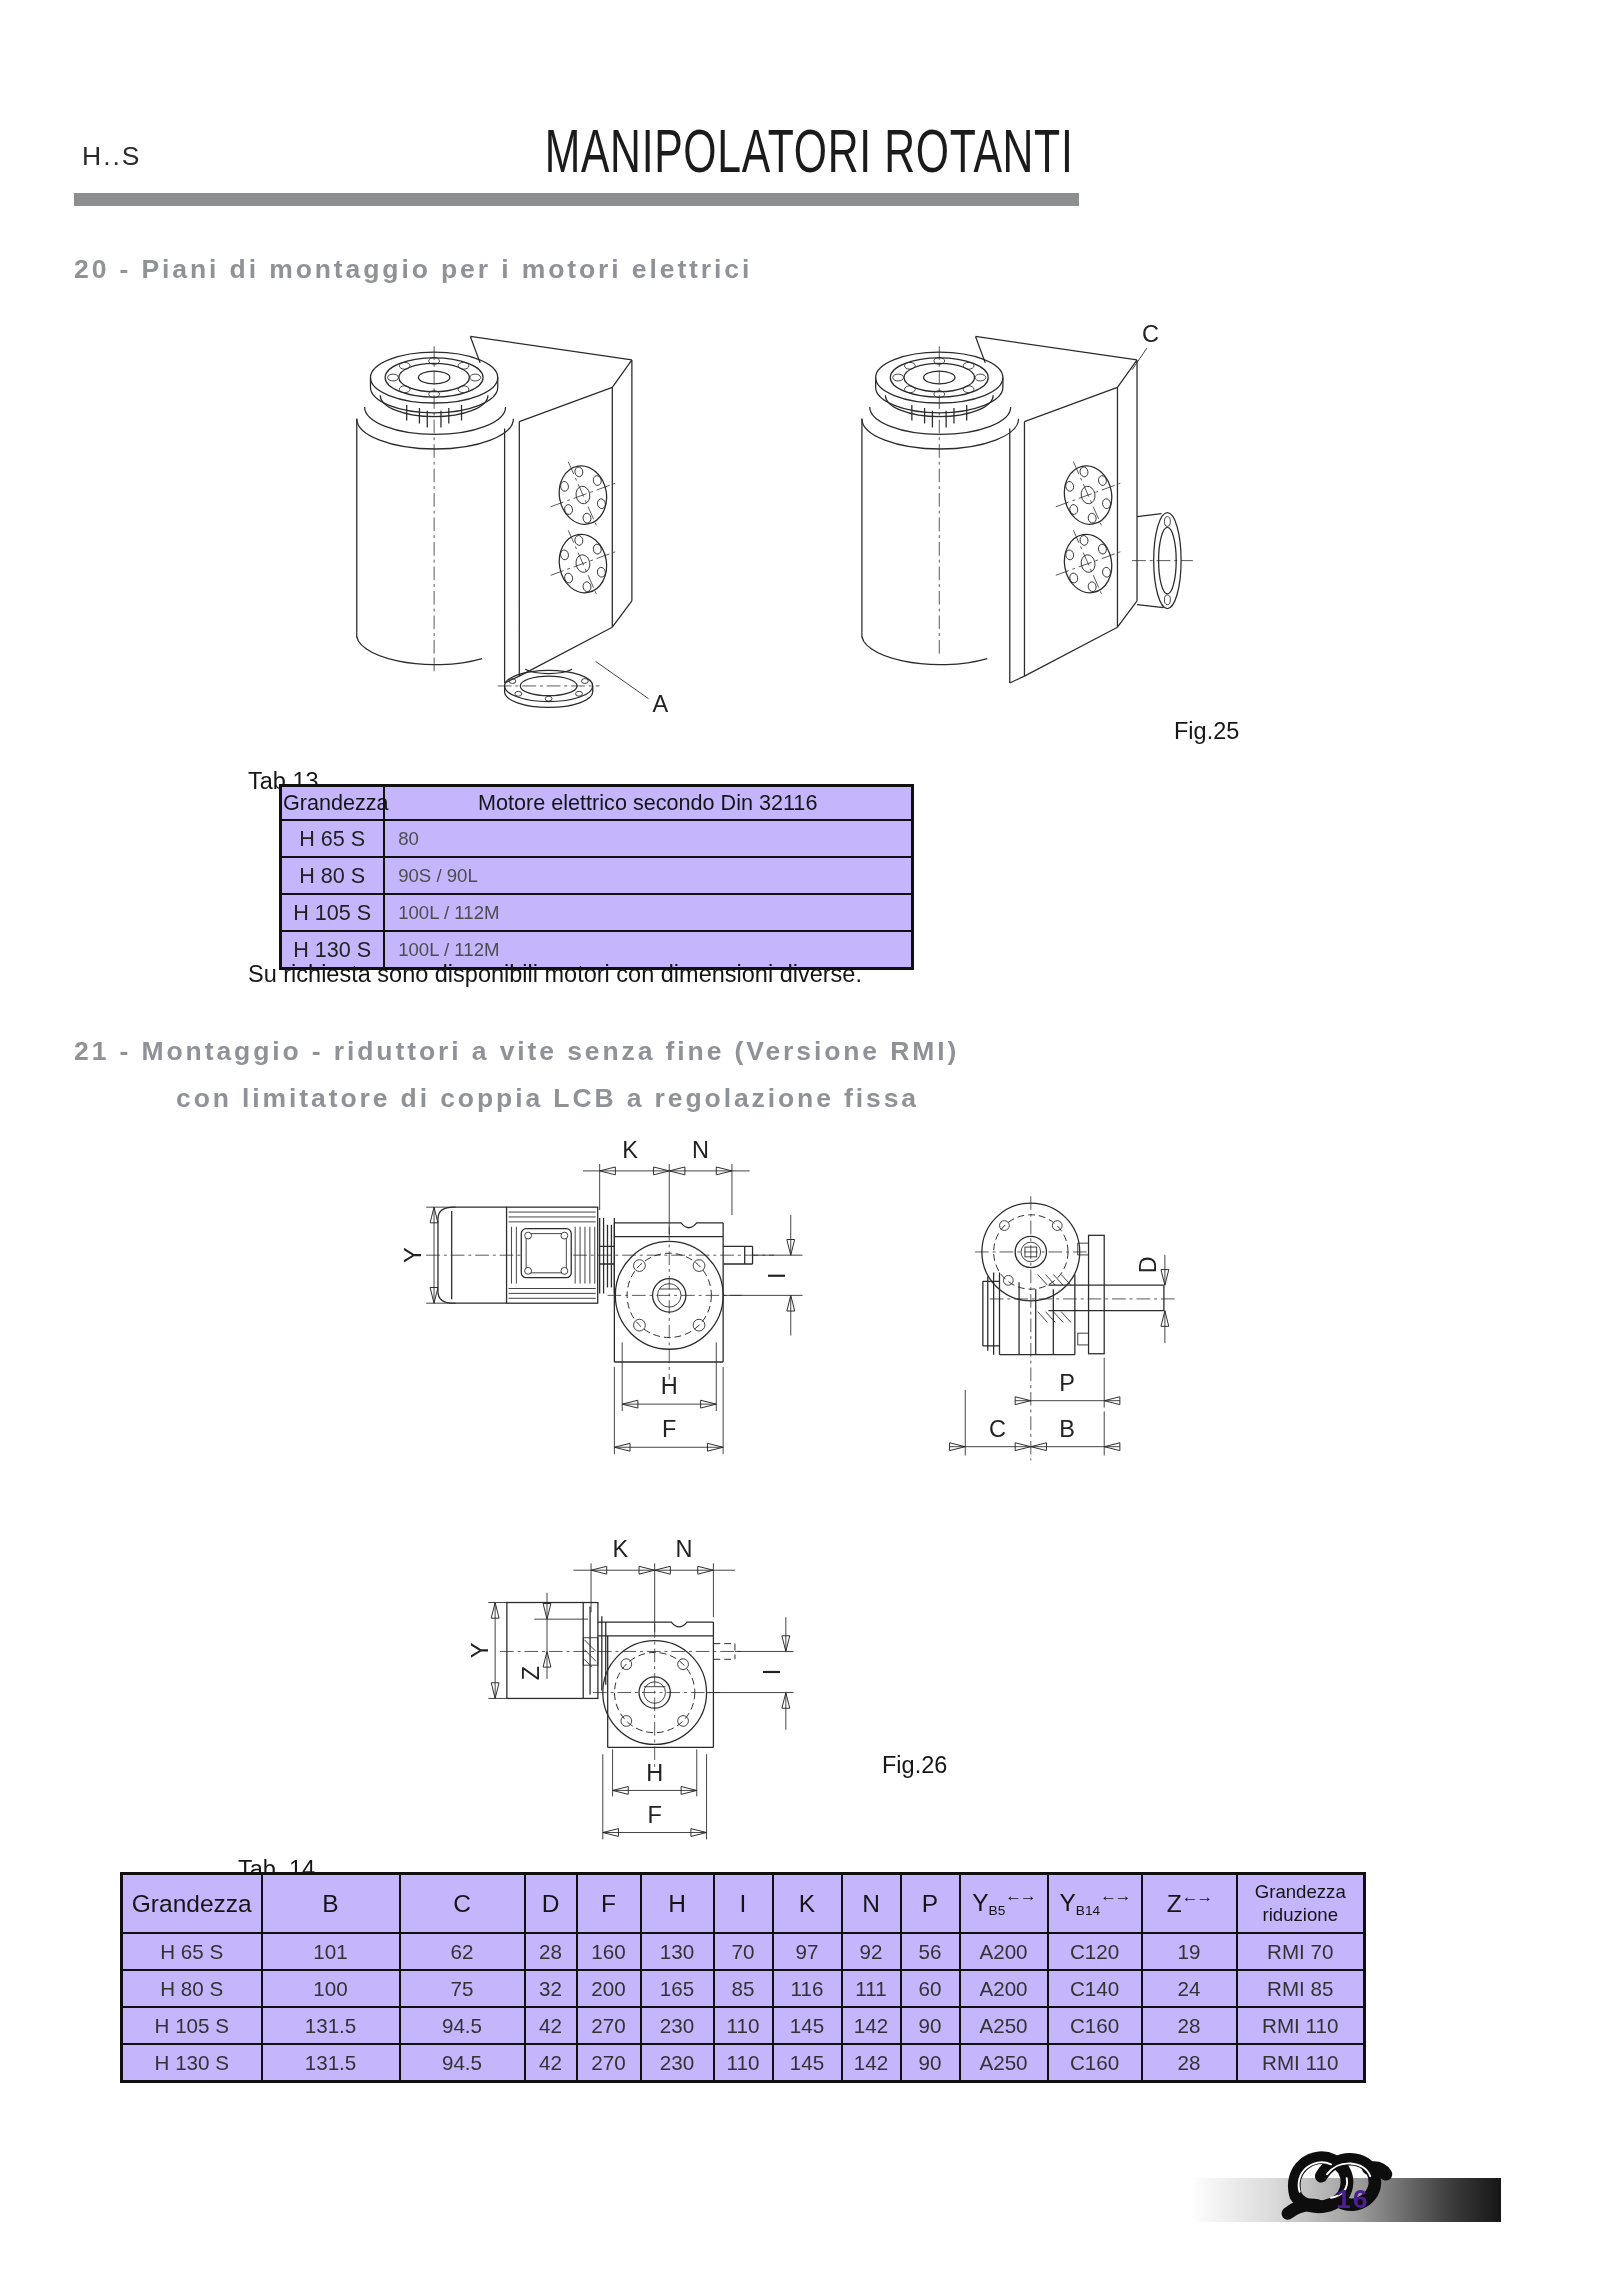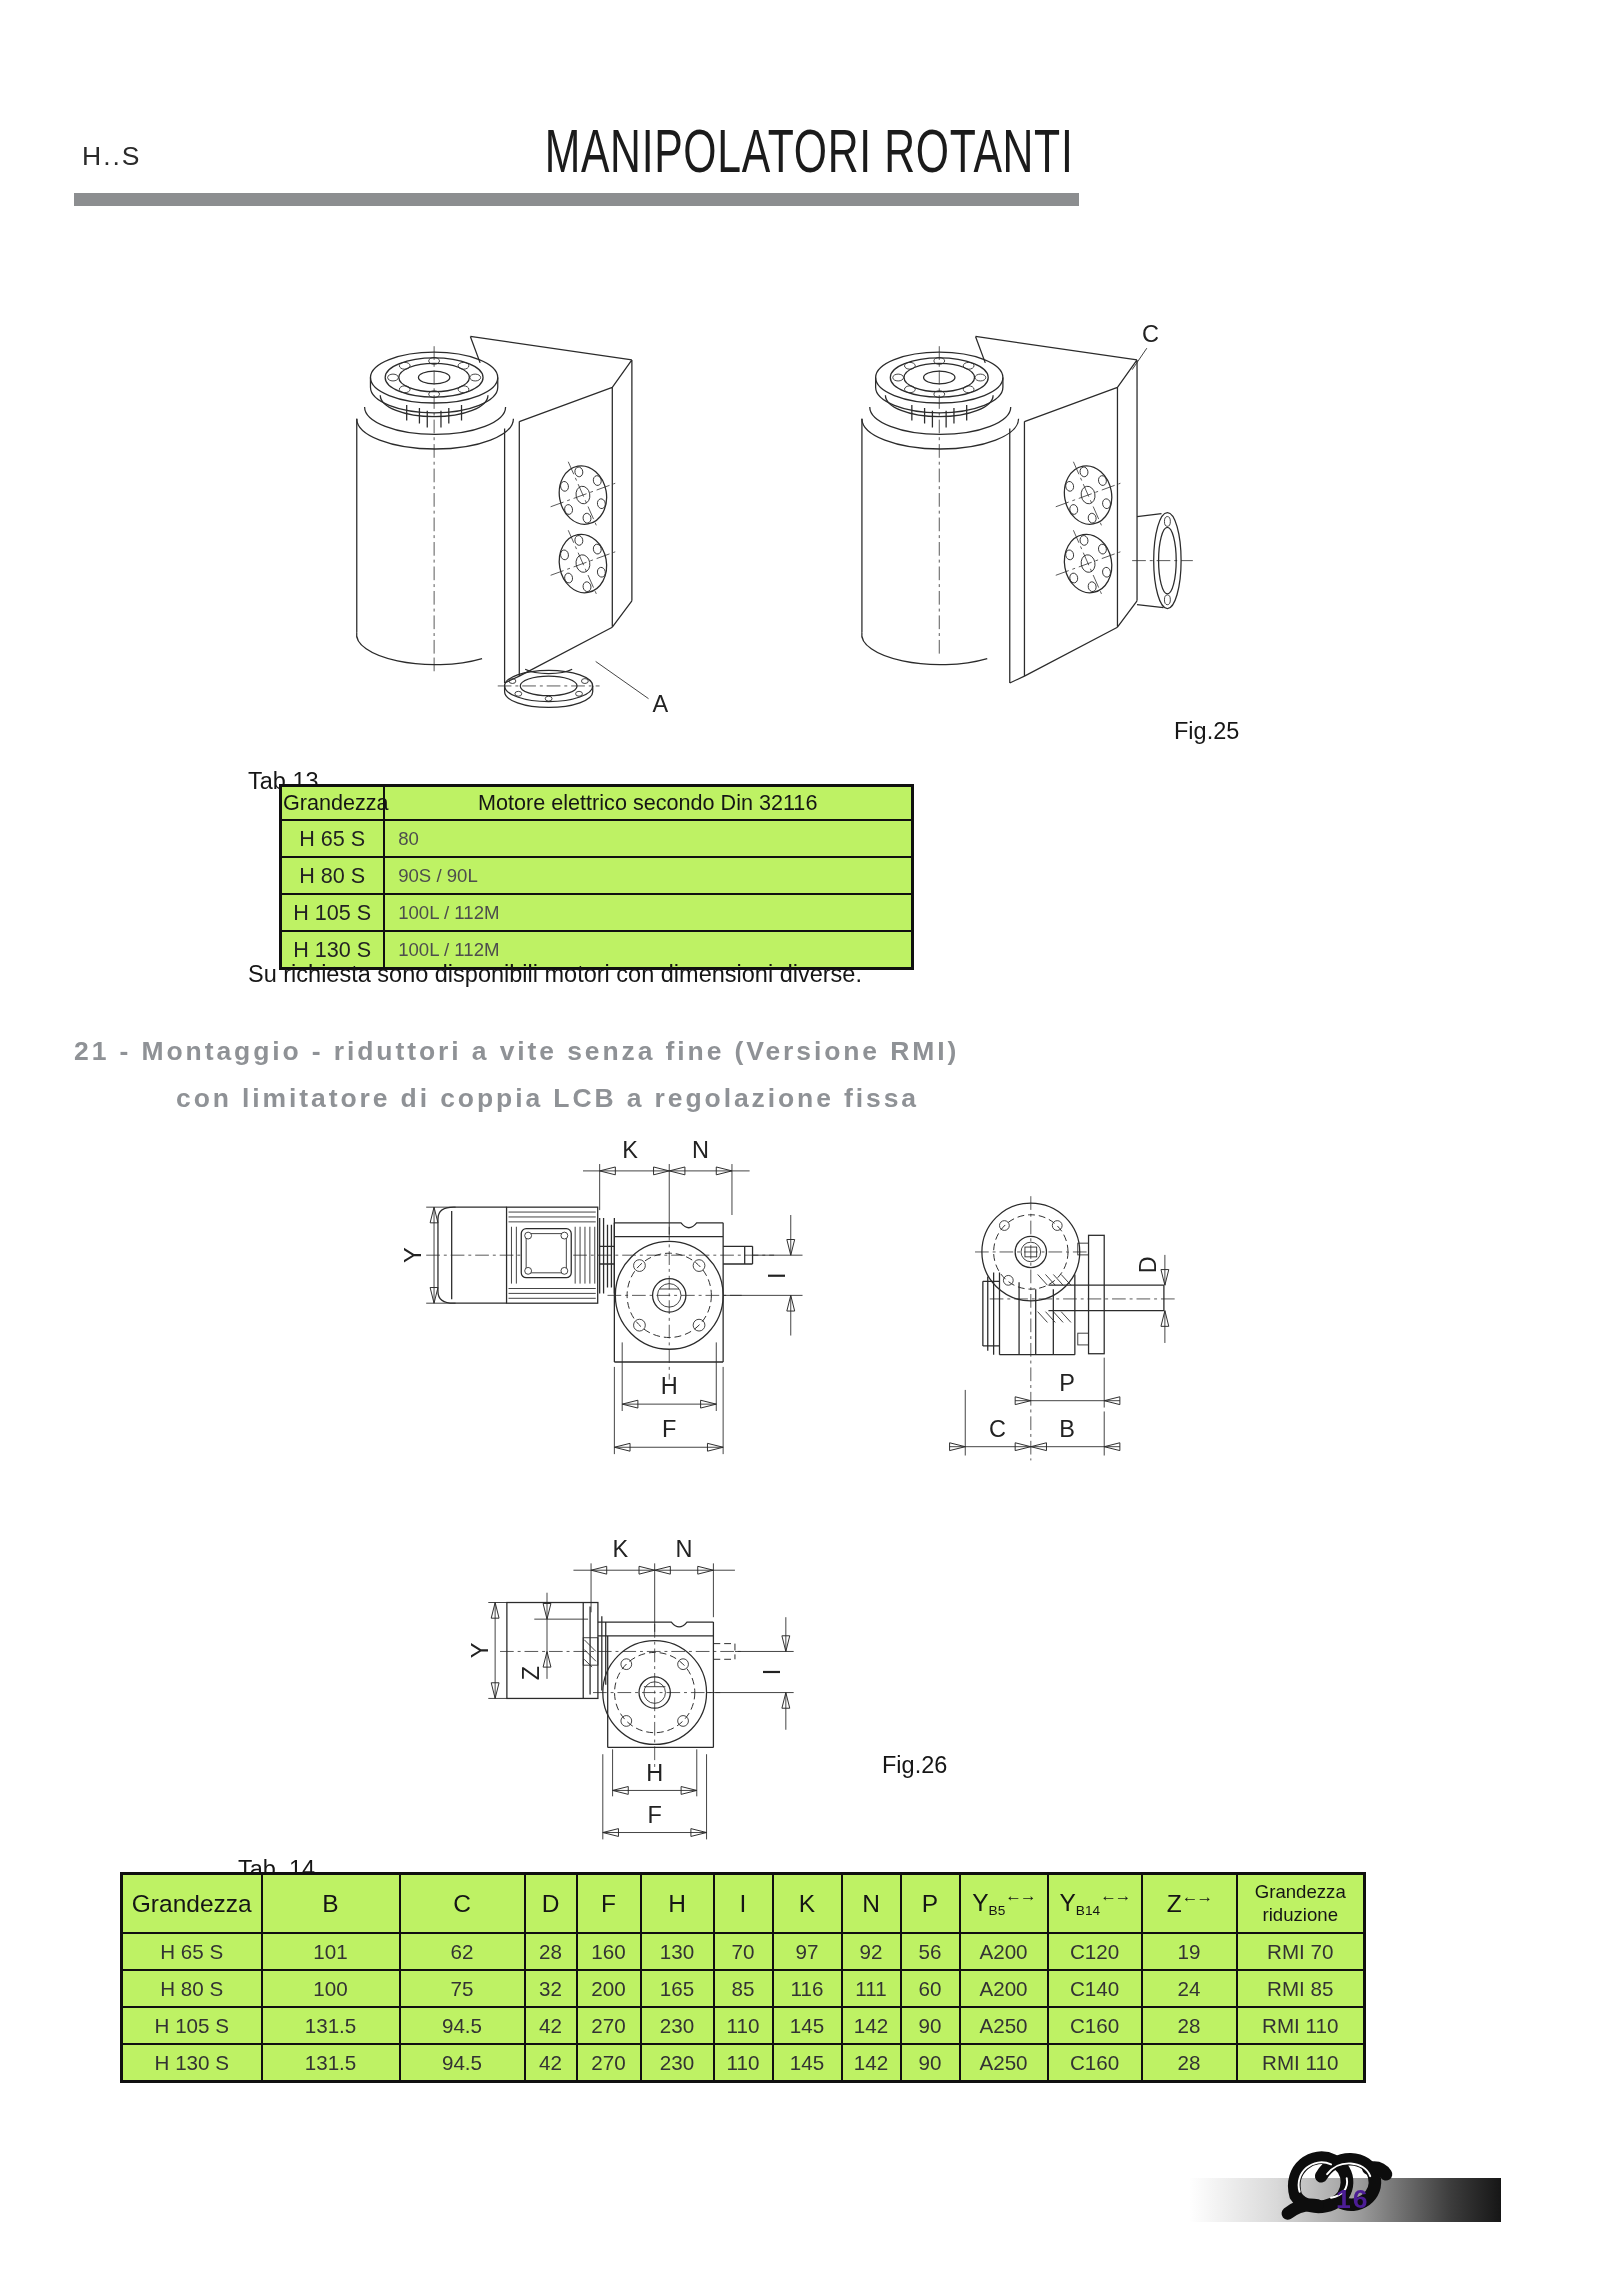--- a/index.html
+++ b/index.html
@@ -17,21 +17,21 @@
   }
   .title-bar{left:74px;top:193px;width:1005px;height:12.7px;background:#8c8e90;}
   
   .sec-heading{
     font-size:26.5px;font-weight:bold;color:#8f9296;letter-spacing:2.9px;white-space:nowrap;
   }
   .caption{font-size:23.5px;color:#161616;}
   .note-text{font-size:23.5px;color:#161616;white-space:nowrap;}
   
   table{border-collapse:collapse;table-layout:fixed;}
-  .dtable{position:absolute;background:#bef264;}
+  .dtable{position:absolute;background:#c4b5fd;}
   .dtable,
   .dtable th,.dtable td{border:2.9px solid #101010;}
   .dtable{border-width:3.9px;}
   .dtable th{font-weight:normal;}
   
   #tab13{left:279px;top:784px;width:632px;}
   #tab13 th{font-size:21.6px;color:#151515;text-align:center;height:30px;}
   #tab13 td.gcell{font-size:21.6px;color:#222;text-align:center;height:33px;}
   #tab13 td.mcell{font-size:18.6px;color:#4d4d4d;text-align:left;padding-left:13.7px;}
   
@@ -59,20 +59,21 @@
 </style>
 </head>
 <body>
 
 <div class="page">
 
   <div class="abs model-code">H..S</div>
   <div class="abs page-title">MANIPOLATORI ROTANTI</div>
   <div class="abs title-bar"></div>
 
+  <div class="abs sec-heading" style="left:74px;top:254px;">20 - Piani di montaggio per i motori elettrici</div>
 
   <svg class="abs" style="left:333px;top:309px;" width="353" height="421" viewBox="0 0 360 430">
     <g>
       <ellipse class="ol" cx="103" cy="70" rx="65" ry="26"></ellipse>
       <ellipse class="ol" cx="103" cy="70" rx="50" ry="20"></ellipse>
       <ellipse class="ol" cx="103" cy="70" rx="36" ry="14.5"></ellipse>
       <ellipse class="ol" cx="103" cy="70" rx="16" ry="6.5"></ellipse>
       <ellipse class="thin" cx="145" cy="70" rx="5.5" ry="3.5"></ellipse>
         <ellipse class="thin" cx="133" cy="82" rx="5.5" ry="3.5"></ellipse>
       <ellipse class="thin" cx="103" cy="87" rx="5.5" ry="3.5"></ellipse>

